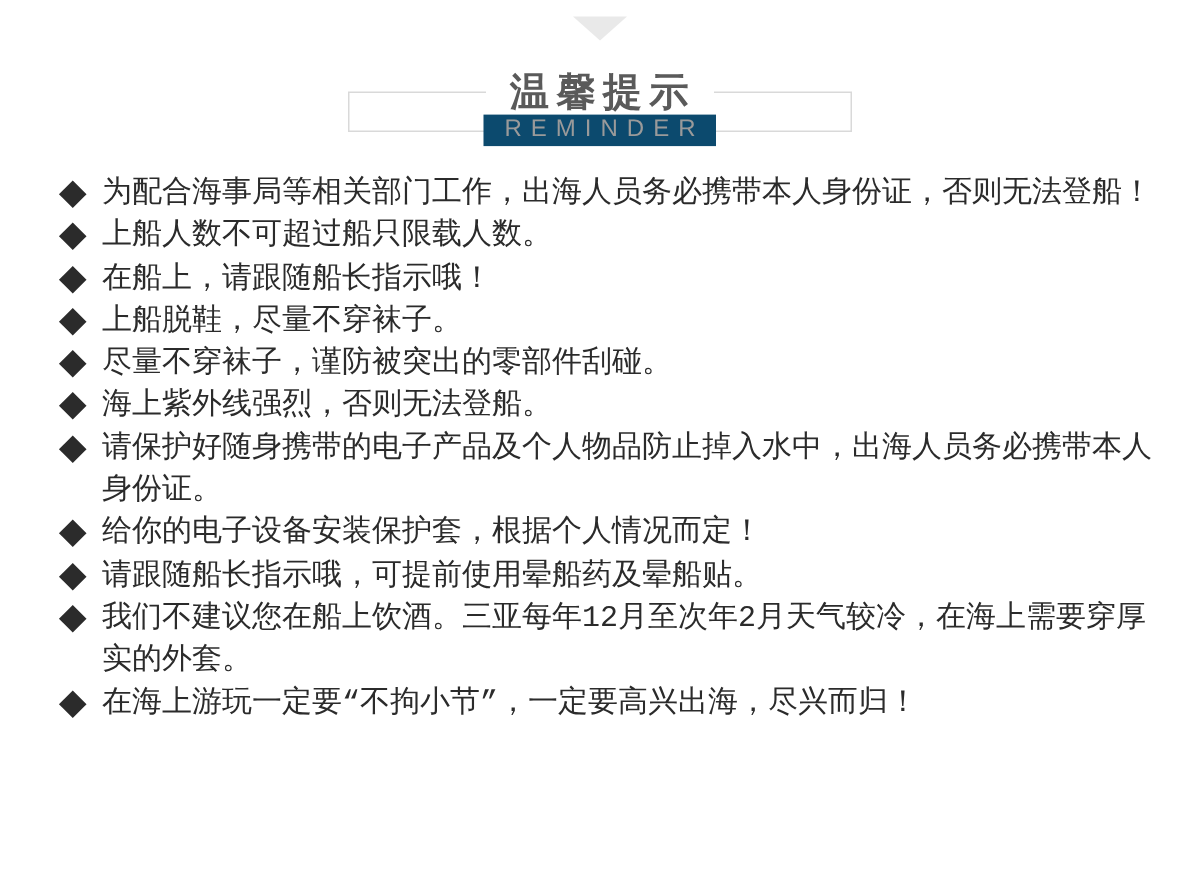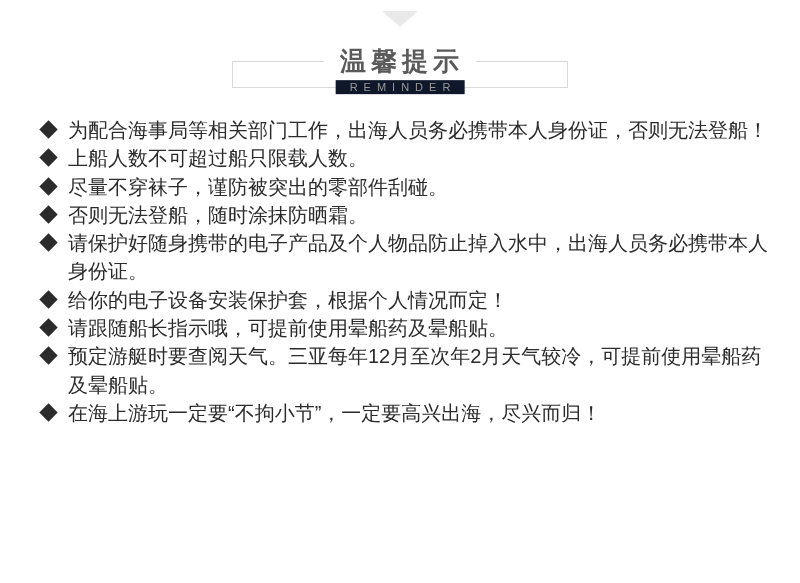--- a/index.html
+++ b/index.html
@@ -44,37 +44,38 @@
     font-weight: bold;
     letter-spacing: 5px;
     color: #5a5a5a;
     white-space: nowrap;
     line-height: 1.15;
   }
   .page-subtitle {
     position: absolute;
     bottom: 0; left: 50%;
     transform: translate(-50%, 50%);
-    background: #0f172a;
+    background: #0c4a6e;
     padding: 0 8px 0 14px;
-    font-size: 11px;
+    font-size: 16px;
     letter-spacing: 6px;
     color: #9a9a9a;
     white-space: nowrap;
     line-height: 1.3;
   }
   
   .reminder-list {
     position: absolute;
     top: 116px;
     left: 38px;
     width: 744px;
     margin: 0;
     padding: 0;
     list-style: none;
+    font-family: Liberation Mono, monospace;
   }
   .reminder-item {
     display: flex;
     align-items: flex-start;
     font-size: 20px;
     line-height: 28.3px;
     color: #2b2b2b;
   }
   .diamond-bullet {
     flex: 0 0 auto;
@@ -106,30 +107,38 @@
       <li class="reminder-item">
         <span class="diamond-bullet"></span>
         <span class="reminder-text">为配合海事局等相关部门工作，出海人员务必携带本人身份证，否则无法登船！</span>
       </li>
 
       <li class="reminder-item">
         <span class="diamond-bullet"></span>
         <span class="reminder-text">上船人数不可超过船只限载人数。</span>
       </li>
 
+      <li class="reminder-item">
+        <span class="diamond-bullet"></span>
+        <span class="reminder-text">在船上，请跟随船长指示哦！</span>
+      </li>
 
+      <li class="reminder-item">
+        <span class="diamond-bullet"></span>
+        <span class="reminder-text">上船脱鞋，尽量不穿袜子。</span>
+      </li>
 
       <li class="reminder-item">
         <span class="diamond-bullet"></span>
         <span class="reminder-text">尽量不穿袜子，谨防被突出的零部件刮碰。</span>
       </li>
 
       <li class="reminder-item">
         <span class="diamond-bullet"></span>
-        <span class="reminder-text">否则无法登船，随时涂抹防晒霜。</span>
+        <span class="reminder-text">海上紫外线强烈，否则无法登船。</span>
       </li>
 
 
       <li class="reminder-item">
         <span class="diamond-bullet"></span>
         <span class="reminder-text">请保护好随身携带的电子产品及个人物品防止掉入水中，出海人员务必携带本人身份证。</span>
       </li>
 
       <li class="reminder-item">
         <span class="diamond-bullet"></span>
@@ -137,21 +146,21 @@
       </li>
 
       <li class="reminder-item">
         <span class="diamond-bullet"></span>
         <span class="reminder-text">请跟随船长指示哦，可提前使用晕船药及晕船贴。</span>
       </li>
 
 
       <li class="reminder-item">
         <span class="diamond-bullet"></span>
-        <span class="reminder-text">预定游艇时要查阅天气。三亚每年12月至次年2月天气较冷，可提前使用晕船药及晕船贴。</span>
+        <span class="reminder-text">我们不建议您在船上饮酒。三亚每年12月至次年2月天气较冷，在海上需要穿厚实的外套。</span>
       </li>
 
       <li class="reminder-item">
         <span class="diamond-bullet"></span>
         <span class="reminder-text">在海上游玩一定要“不拘小节”，一定要高兴出海，尽兴而归！</span>
       </li>
     </ul>
 
 </div>
 

